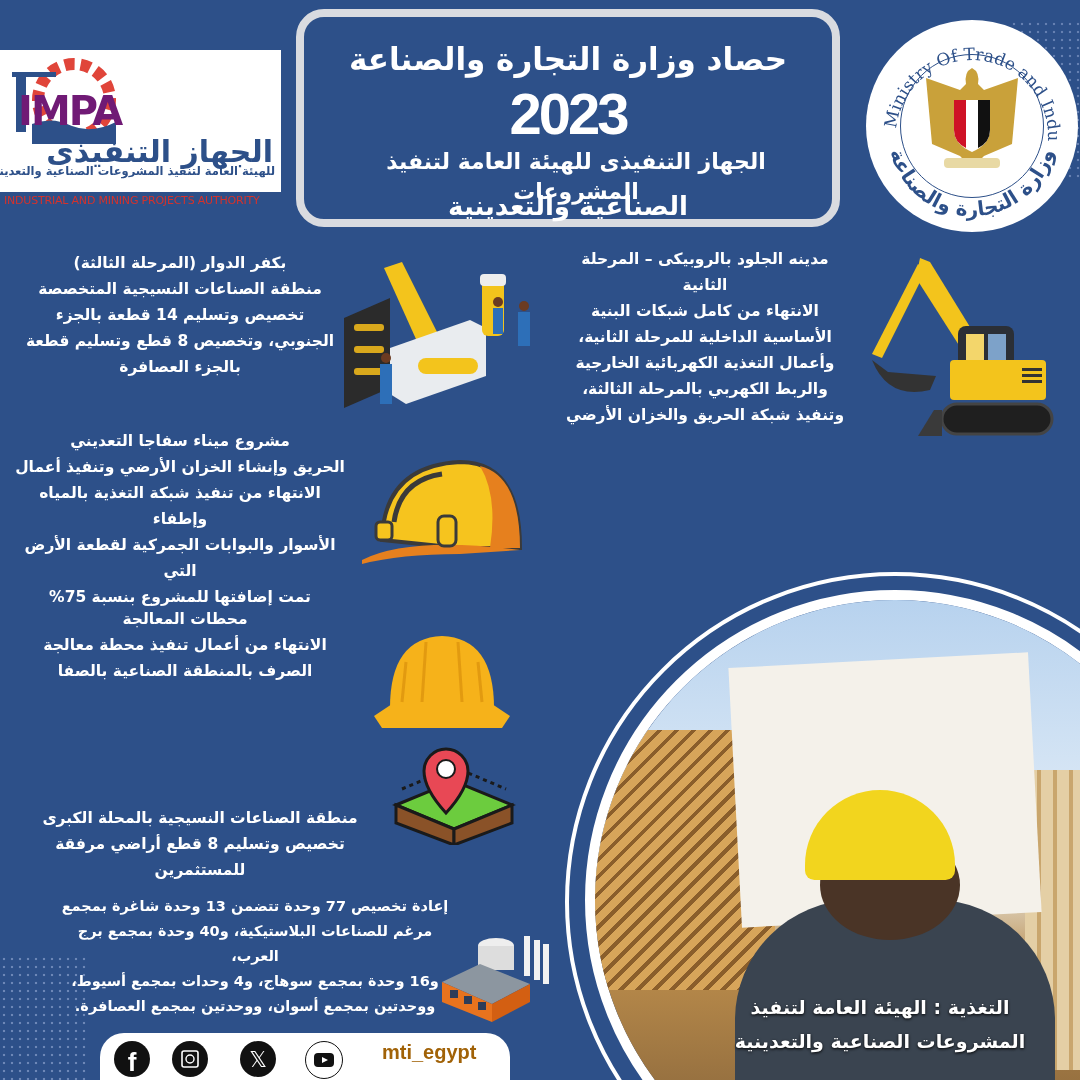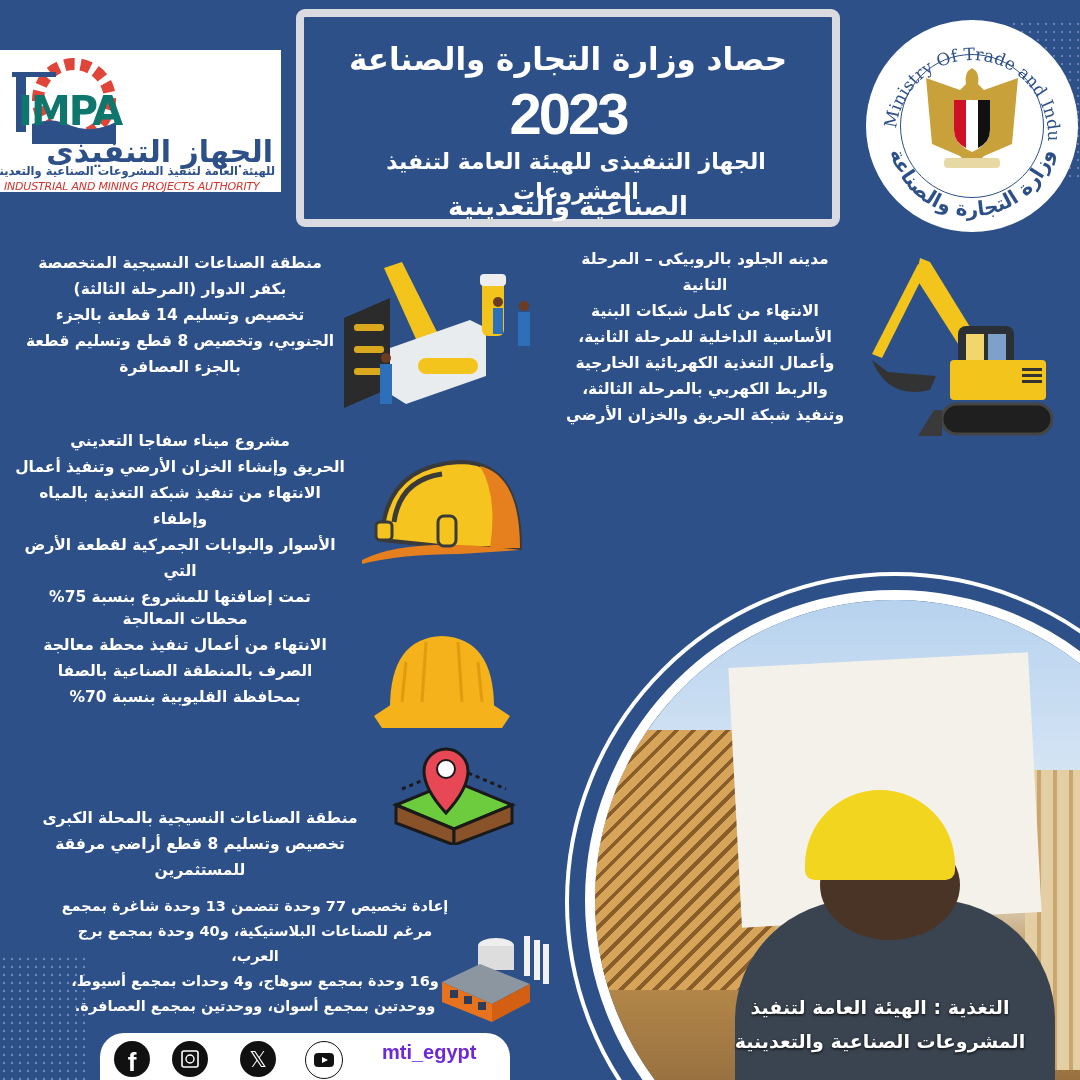--- a/index.html
+++ b/index.html
@@ -1,41 +1,41 @@
 <!DOCTYPE html>
 <html><head>
 <meta charset="utf-8">
 <style>
   html,body{margin:0;padding:0;}
   body{width:1080px;height:1080px;background:#2d5089;position:relative;overflow:hidden;font-family:"DejaVu Sans",sans-serif;color:#fff;}
   .abs{position:absolute;}
   .ar{direction:rtl;text-align:center;font-weight:bold;color:#fff;}
   
-  .header-box{left:296px;top:9px;width:544px;height:218px;border:8px solid #d9dbe0;border-radius:9px;box-sizing:border-box;background:#2d5089;}
+  .header-box{left:296px;top:9px;width:544px;height:218px;border:8px solid #d9dbe0;border-radius:28px;box-sizing:border-box;background:#2d5089;}
   .h-title{left:0;right:0;top:22px;font-size:31px;line-height:40px;}
   .h-year{left:0;right:0;top:64px;font-size:58px;line-height:66px;letter-spacing:-3px;font-family:Liberation Sans, sans-serif;font-weight:900;}
   .h-sub1{left:16px;right:0;top:130px;font-size:22px;line-height:30px;}
   .h-sub2{left:0;right:0;top:174px;font-size:26px;line-height:30px;}
   
   .impa{left:0;top:50px;width:281px;height:142px;background:#fff;}
   .impa-ar1{right:8px;top:84px;font-size:30px;color:#2d5089;direction:rtl;font-weight:bold;}
   .impa-ar2{right:6px;top:114px;font-size:11.5px;color:#2d5089;direction:rtl;font-weight:bold;white-space:nowrap;}
-  .impa-en{left:4px;top:130px;font-size:11px;color:#d4322c;white-space:nowrap;letter-spacing:-0.2px;font-style:italic;}
-  .impa-text{left:18px;top:38px;font-size:40px;font-weight:900;color:#0f766e;letter-spacing:-2px;}
+  .impa-en{left:4px;top:144px;font-size:11px;color:#d4322c;white-space:nowrap;letter-spacing:-0.2px;}
+  .impa-text{left:18px;top:38px;font-size:40px;font-weight:900;color:#701a75;letter-spacing:-2px;}
   
   .seal{left:866px;top:20px;width:212px;height:212px;border-radius:50%;background:#fff;}
   .seal-inner{left:34px;top:34px;width:144px;height:144px;border-radius:50%;border:1.5px solid #2d5089;box-sizing:border-box;}
   
   .blk{font-size:15.5px;line-height:26px;}
   
   .photo-wrap{left:585px;top:590px;width:620px;height:620px;border-radius:50%;overflow:hidden;border:10px solid #fff;box-sizing:border-box;}
   .photo-ring{left:565px;top:572px;width:660px;height:660px;border-radius:50%;border:4px solid #fff;box-sizing:border-box;}
   .social-bar{left:100px;top:1033px;width:410px;height:47px;background:#fff;border-radius:24px 24px 0 0;}
   .soc{top:8px;width:36px;height:36px;border-radius:50%;display:flex;align-items:center;justify-content:center;}
-  .handle{left:282px;top:8px;font-size:20px;font-weight:bold;color:#6d28d9;font-family:"Liberation Sans",sans-serif;}
+  .handle{left:282px;top:8px;font-size:20px;font-weight:bold;color:#a16207;font-family:"Liberation Sans",sans-serif;}
   .dots{background-image:radial-gradient(circle,#7d95c2 1.2px,transparent 1.6px);background-size:8px 8px;}
 </style>
 </head>
 <body>
 
 <div class="abs dots" style="left:0;top:955px;width:90px;height:125px;opacity:.8;"></div>
 <div class="abs dots" style="left:1010px;top:20px;width:70px;height:160px;opacity:.7;"></div>
 
 <div class="abs impa">
   <svg class="abs" style="left:12px;top:4px" width="110" height="90" viewBox="0 0 110 90">
@@ -71,22 +71,22 @@
   <svg class="abs" style="left:58px;top:44px" width="96" height="110" viewBox="0 0 96 110">
     <path d="M48 4 Q56 8 54 20 L60 26 L94 14 L88 80 L60 92 L48 104 L36 92 L8 80 L2 14 L36 26 L42 20 Q40 8 48 4Z" fill="#c9a13a"></path>
     <path d="M30 36 L66 36 L66 66 Q66 80 48 88 Q30 80 30 66Z" fill="#fff"></path>
     <path d="M30 36 L42 36 L42 84 Q30 78 30 66Z" fill="#ce1126"></path>
     <path d="M54 36 L66 36 L66 66 Q66 78 54 84Z" fill="#111"></path>
     <rect x="20" y="94" width="56" height="10" rx="4" fill="#e8d9a4"></rect>
   </svg>
 </div>
 
 <div class="abs ar blk" style="left:20px;top:250px;width:320px;">
+  <div>بكفر الدوار (المرحلة الثالثة)</div>
   <div>منطقة الصناعات النسيجية المتخصصة</div>
-  <div>بكفر الدوار (المرحلة الثالثة)</div>
   <div>تخصيص وتسليم 14 قطعة بالجزء</div>
   <div>الجنوبي، وتخصيص 8 قطع وتسليم قطعة</div>
   <div>بالجزء العصافرة</div>
 </div>
 <svg class="abs" style="left:340px;top:258px" width="200" height="156" viewBox="0 0 200 156">
   <polygon points="4,60 50,40 50,130 4,150" fill="#2b2b2b"></polygon>
   <g fill="#d9a81c">
       <rect x="14" y="66" width="30" height="7" rx="3"></rect>
       <rect x="14" y="88" width="30" height="7" rx="3"></rect>
       <rect x="14" y="110" width="30" height="7" rx="3"></rect>
@@ -143,21 +143,20 @@
   <path d="M2 104 Q50 80 160 94 L100 98 Q40 98 2 108Z" fill="#e6801e"></path>
   <path d="M34 66 Q40 24 82 18" stroke="#3a3a3a" stroke-width="5" fill="none"></path>
   <rect x="16" y="66" width="16" height="18" rx="4" fill="#f6c41e" stroke="#3a3a3a" stroke-width="3"></rect>
   <rect x="78" y="60" width="18" height="30" rx="6" fill="#f6c41e" stroke="#3a3a3a" stroke-width="3"></rect>
 </svg>
 
 <div class="abs ar blk" style="left:30px;top:606px;width:310px;">
   <div>محطات المعالجة</div>
   <div>الانتهاء من أعمال تنفيذ محطة معالجة</div>
   <div>الصرف بالمنطقة الصناعية بالصفا</div>
-  <div>بمحافظة القليوبية بنسبة 70%</div>
 </div>
 <svg class="abs" style="left:372px;top:632px" width="140" height="98" viewBox="0 0 140 98">
   <path d="M18 76 Q18 6 70 4 Q122 6 122 76Z" fill="#f6b21a"></path>
   <g stroke="#e29a10" stroke-width="3" fill="none">
       <path d="M54 10 L50 70"></path>
       <path d="M86 10 L90 70"></path>
       <path d="M34 30 L30 70"></path>
       <path d="M106 30 L110 70"></path>
     </g>
   <path d="M2 84 L20 72 L120 72 L138 84 L130 96 L10 96Z" fill="#f6b21a"></path>

